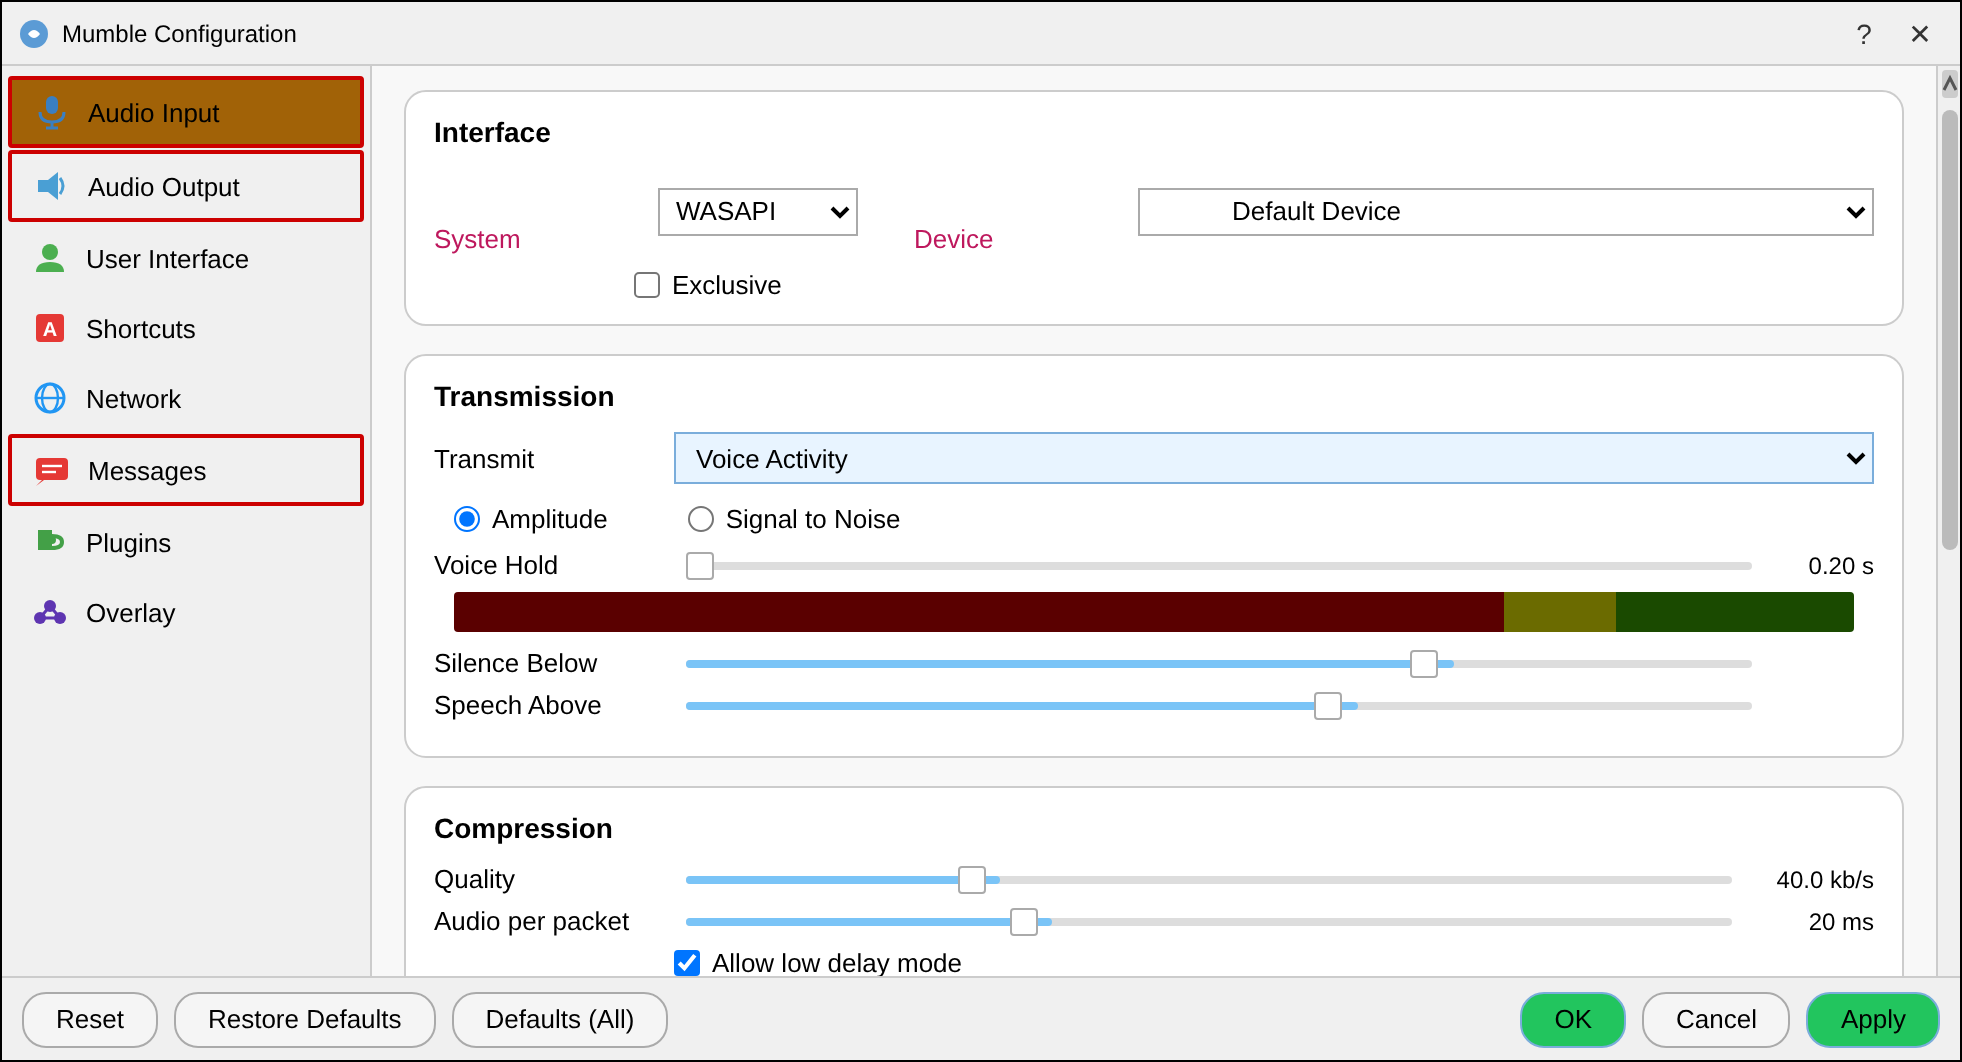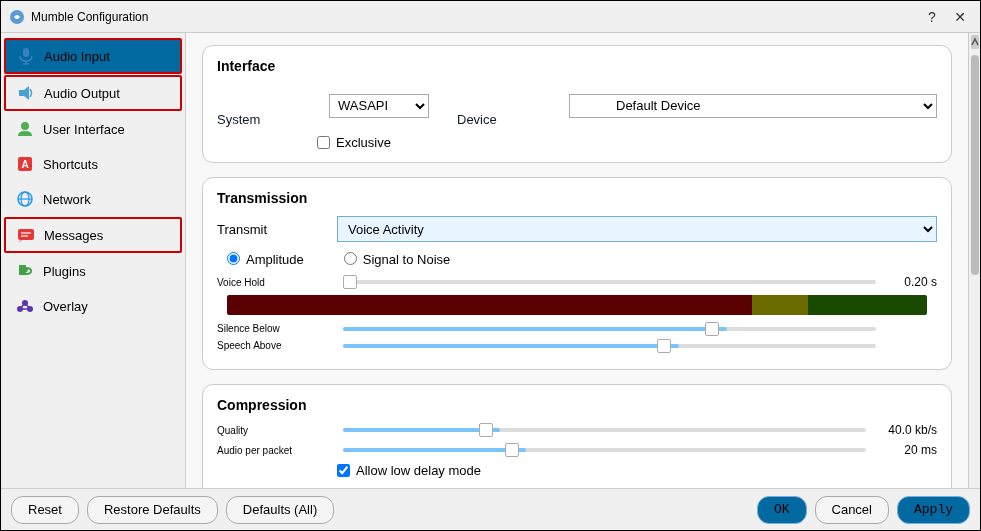--- a/index.html
+++ b/index.html
@@ -75,21 +75,21 @@
       display: flex;
       align-items: center;
       padding: 6px 10px;
       cursor: pointer;
       border: 1px solid transparent;
       margin: 1px 3px;
       border-radius: 2px;
       gap: 8px;
     }
     .sidebar-item.selected {
-      background: #0369a1;
+      background: #a16207;
       border: 1px solid #99c4f0;
     }
     .sidebar-item.highlighted {
       border: 2px solid #cc0000;
     }
     .sidebar-item-icon {
       width: 20px;
       height: 20px;
       display: flex;
       align-items: center;
@@ -122,21 +122,21 @@
       color: #000;
     }
 
     .form-row {
       display: flex;
       align-items: center;
       margin-bottom: 8px;
     }
     .form-label {
       min-width: 100px;
-      color: #0f172a;
+      color: #be185d;
       margin-top: 28px;
     }
 
     
     .interface-row {
       display: flex;
       align-items: center;
       gap: 12px;
       margin-bottom: 8px;
     }
@@ -185,34 +185,34 @@
 
     .radio-row {
       display: flex;
       align-items: center;
       gap: 40px;
       margin-bottom: 8px;
       margin-left: 10px;
     }
     .radio-option {
       display: flex;
-      align-items: flex-start;
+      align-items: center;
       gap: 6px;
     }
     input[type="radio"] { cursor: pointer; }
 
     
     .slider-row {
       display: flex;
       align-items: center;
       margin-bottom: 6px;
     }
     .slider-label {
       min-width: 120px;
-      font-size: 10px;
+      font-size: 13px;
     }
     .slider-track {
       flex: 1;
       height: 4px;
       background: #ddd;
       border-radius: 2px;
       position: relative;
       margin: 0 6px;
     }
     .slider-fill {
@@ -267,23 +267,22 @@
       height: 28px;
       padding: 0 16px;
       border: 1px solid #aaa;
       background: #f5f5f5;
       font-size: 13px;
       cursor: pointer;
       border-radius: 12px;
     }
     .footer-spacer { flex: 1; }
     .footer-btn.primary {
-      background: #0369a1;
+      background: #22c55e;
       border-color: #7aaddb;
-      font-family: Liberation Mono, monospace;
     }
 
     
     .scrollbar {
       width: 12px;
       background: #f0f0f0;
       border-left: 1px solid #ccc;
       display: flex;
       flex-direction: column;
       align-items: center;

